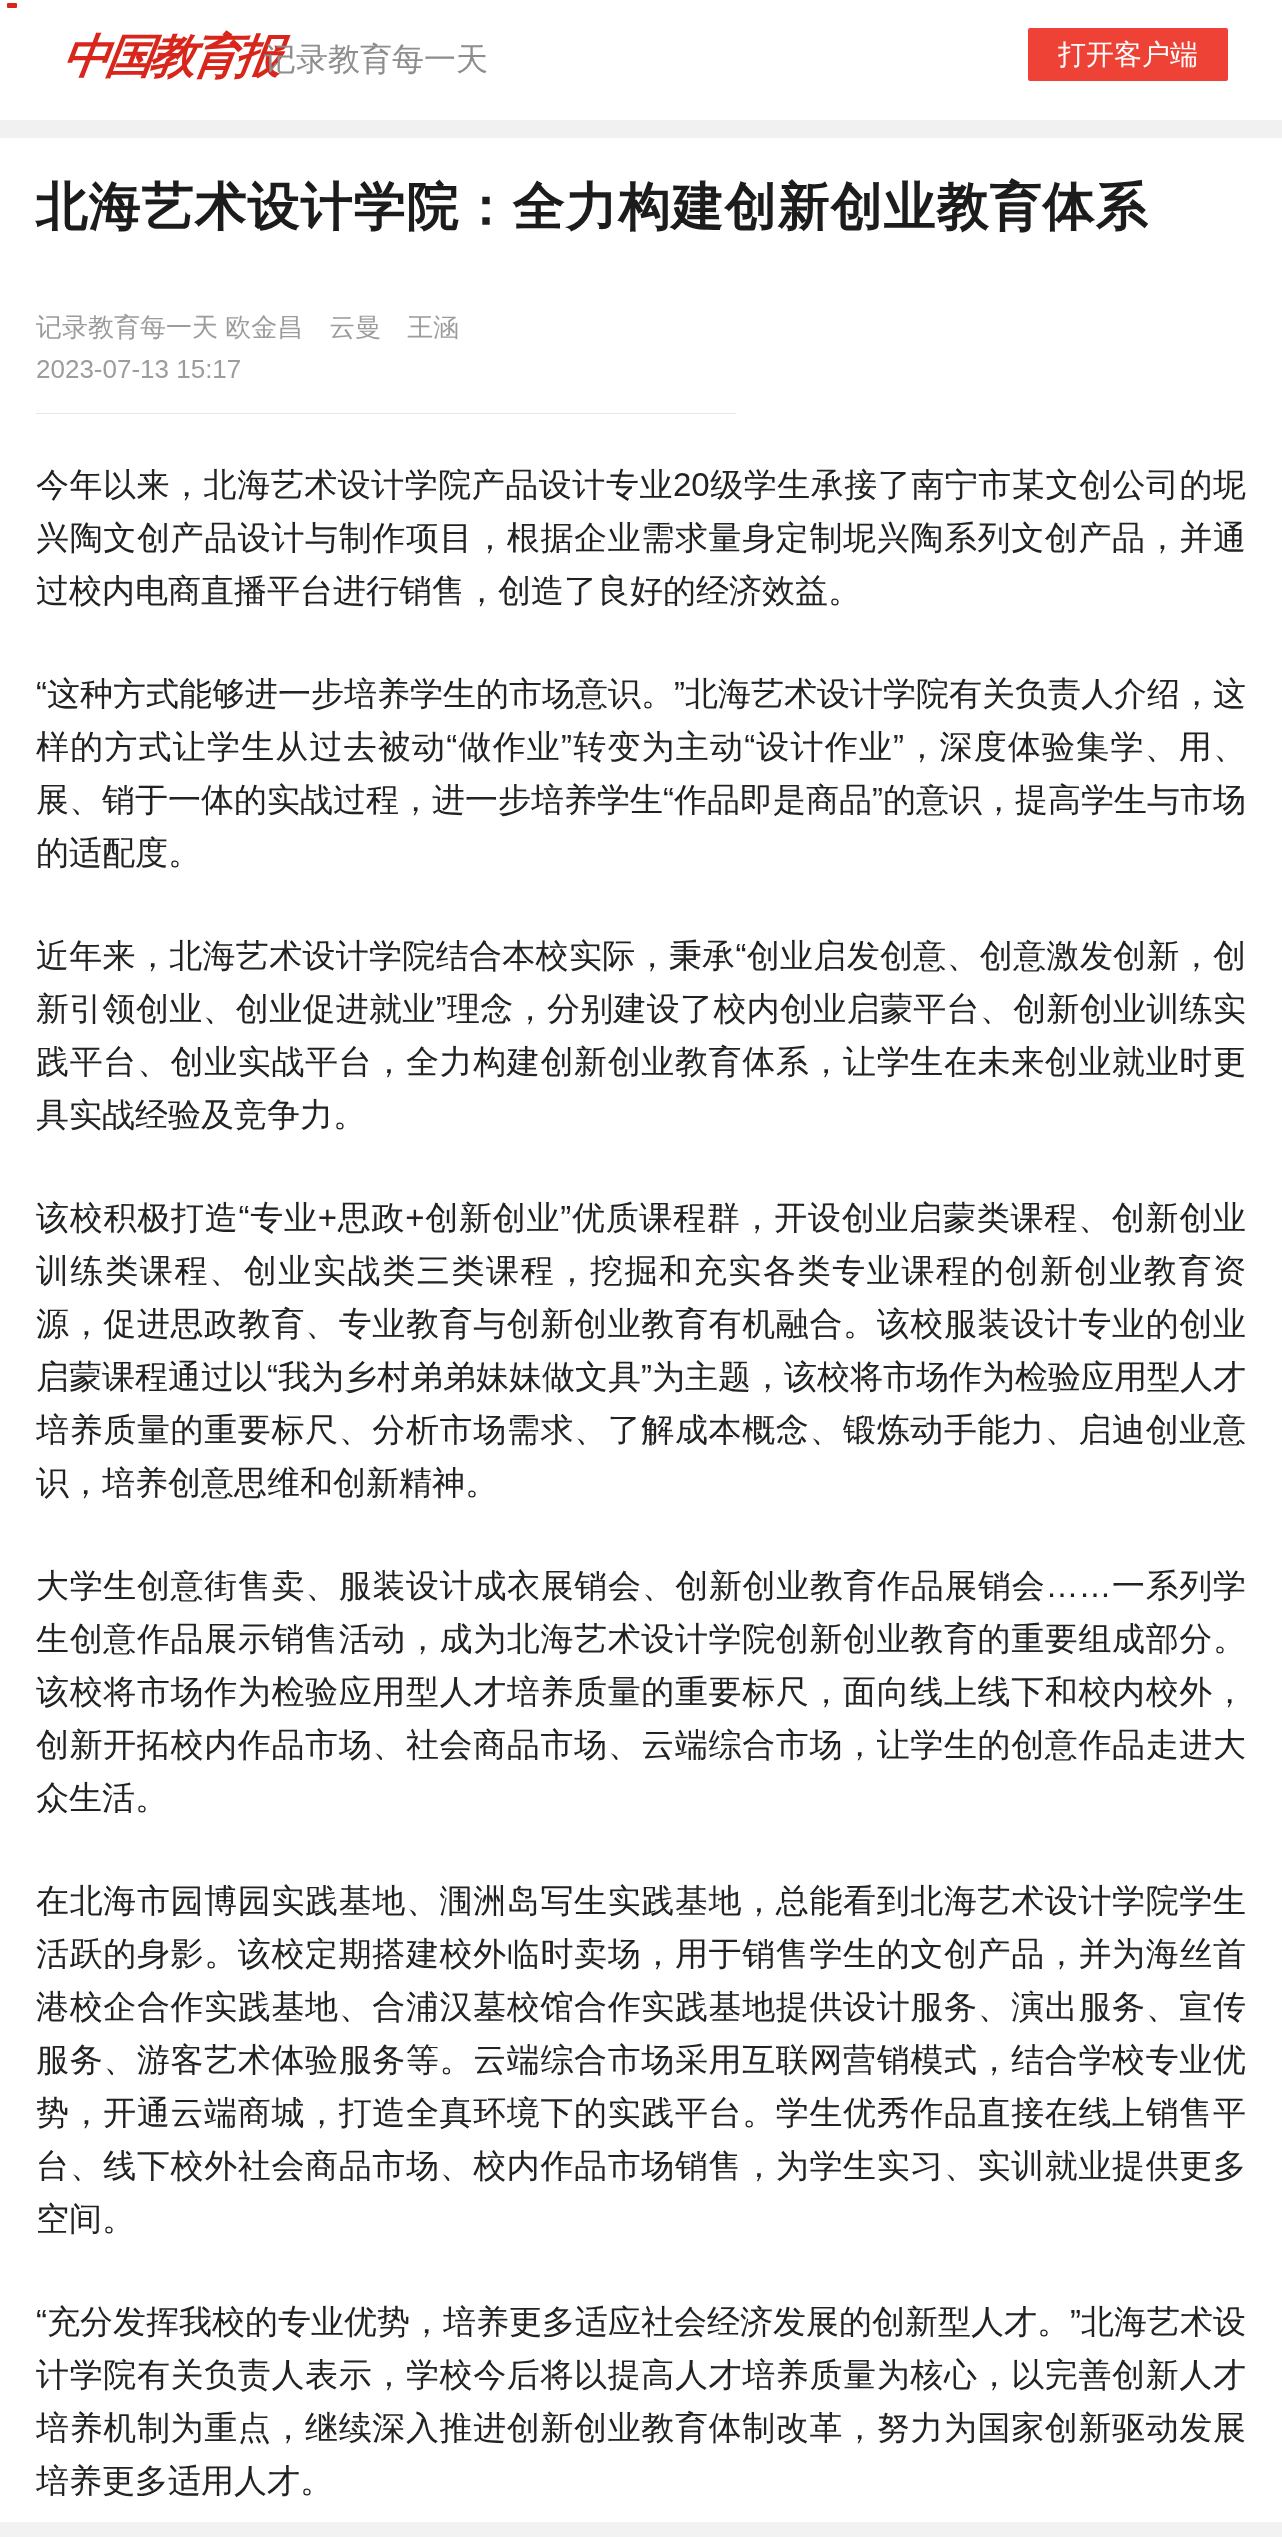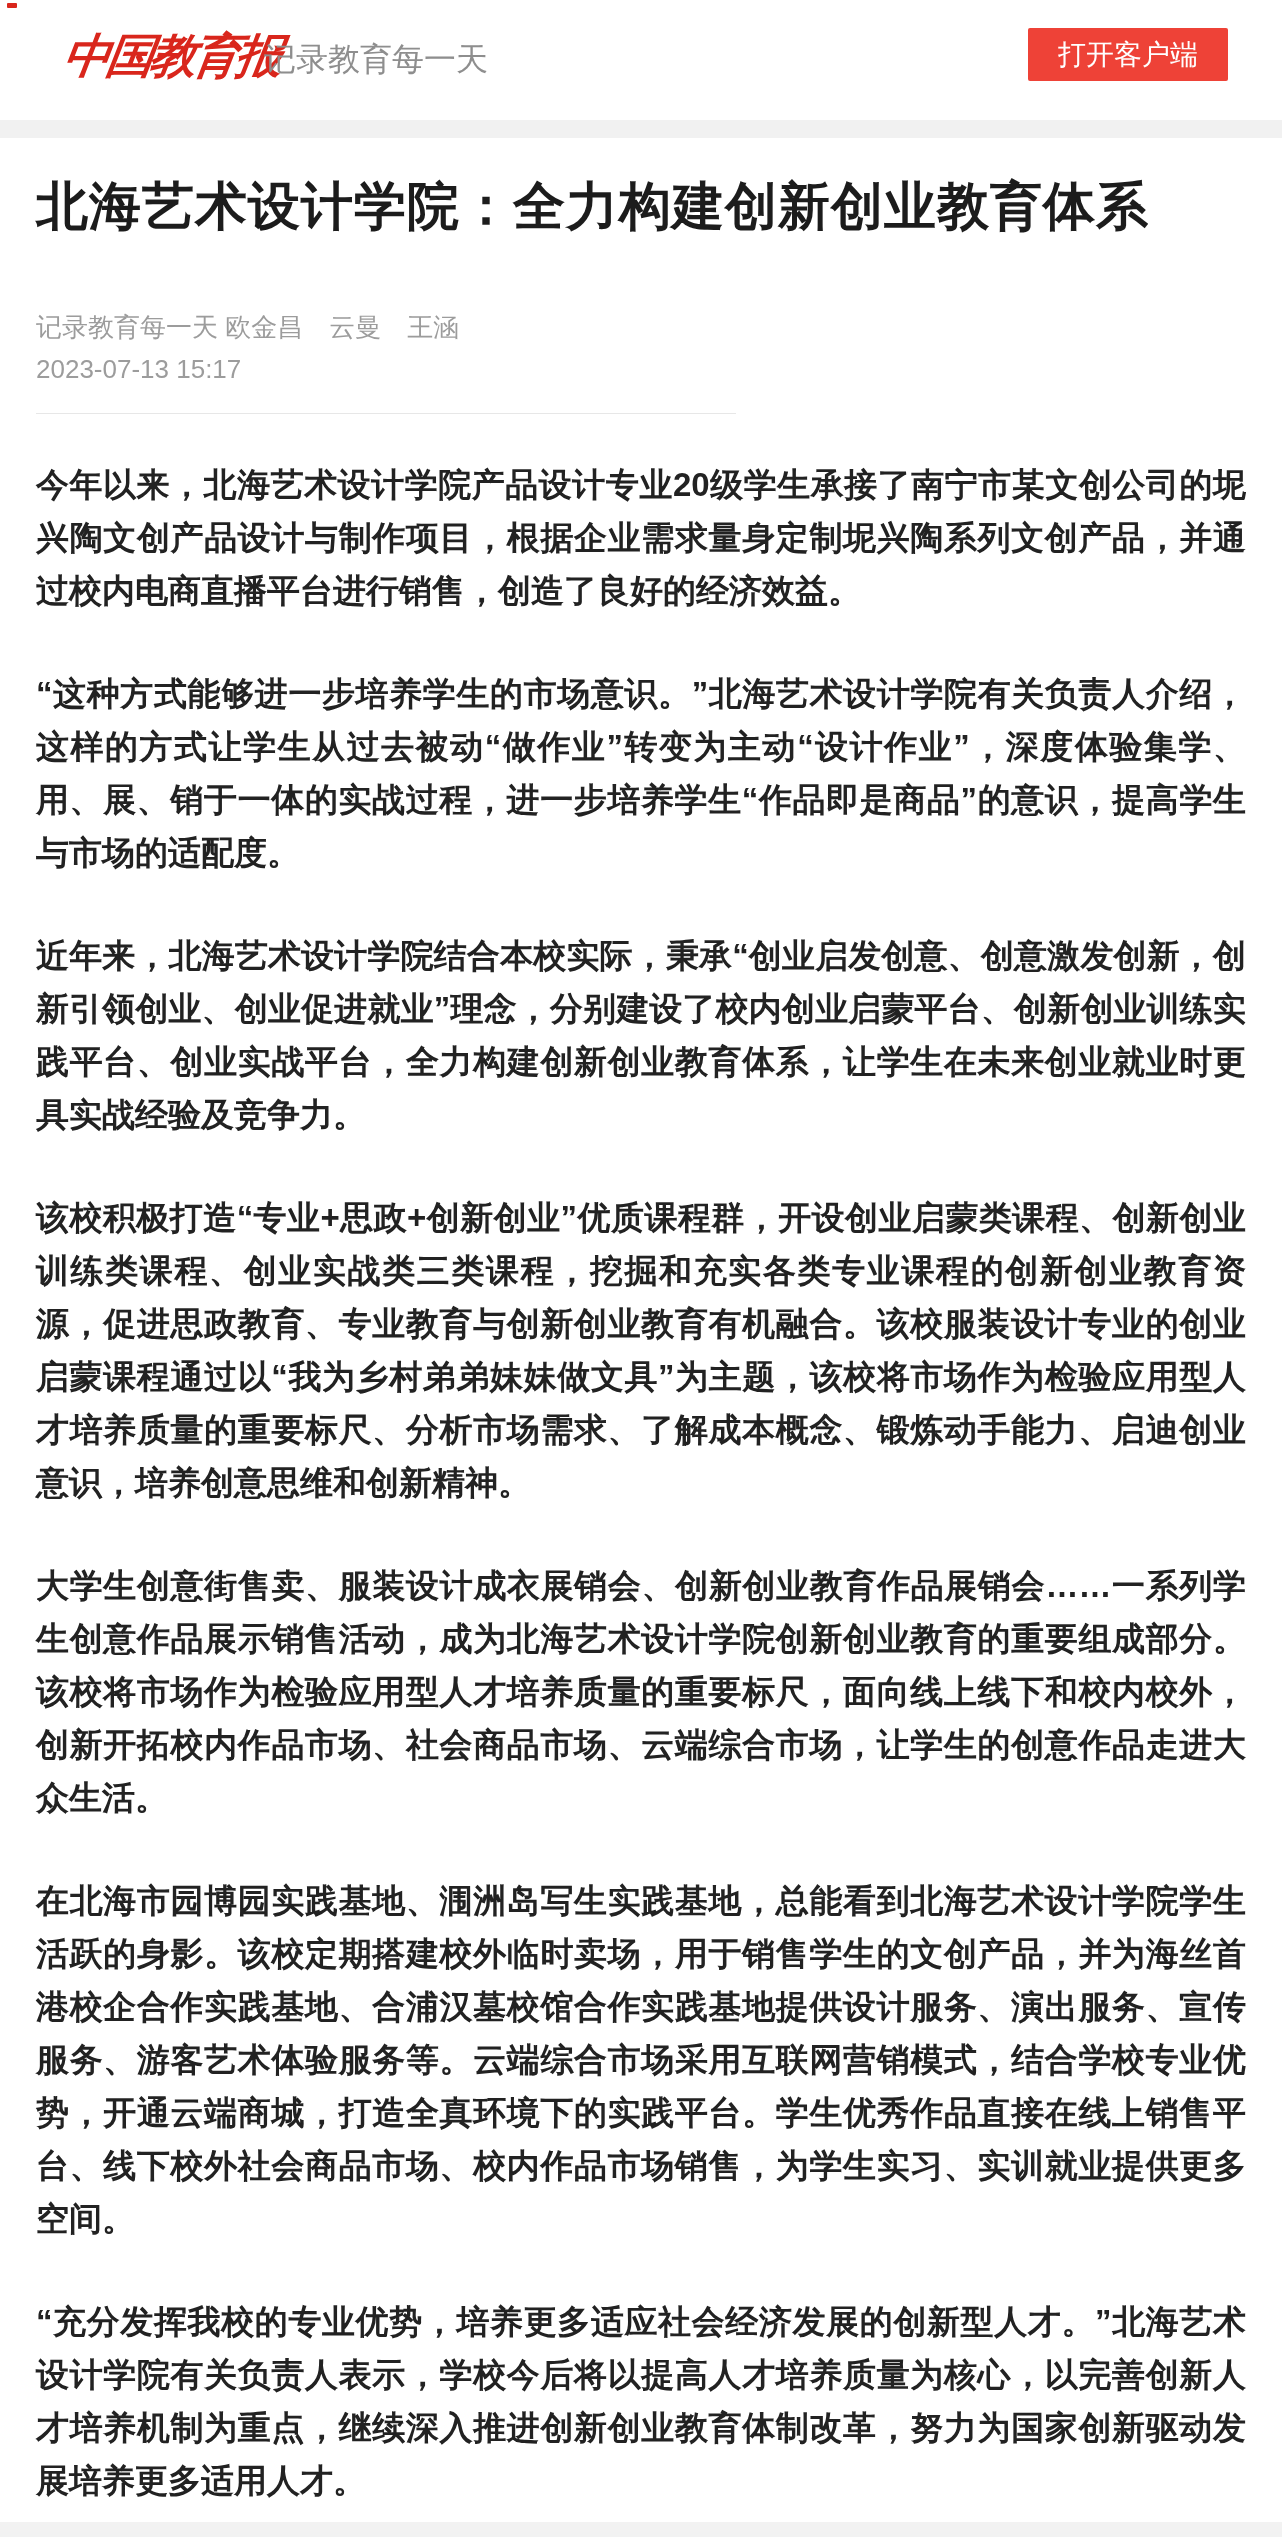--- a/index.html
+++ b/index.html
@@ -104,21 +104,20 @@
   }
   .body {
     margin-top: 44px;
   }
   .body p {
     margin: 0 0 50px 0;
     font-size: 33px;
     line-height: 53px;
     color: #222222;
     text-align: justify;
-    font-weight: bold;
   }
   .bottom-strip {
     position: absolute;
     left: 0;
     bottom: 0;
     width: 100%;
     height: 15px;
     background: #f2f2f2;
   }
 </style>

